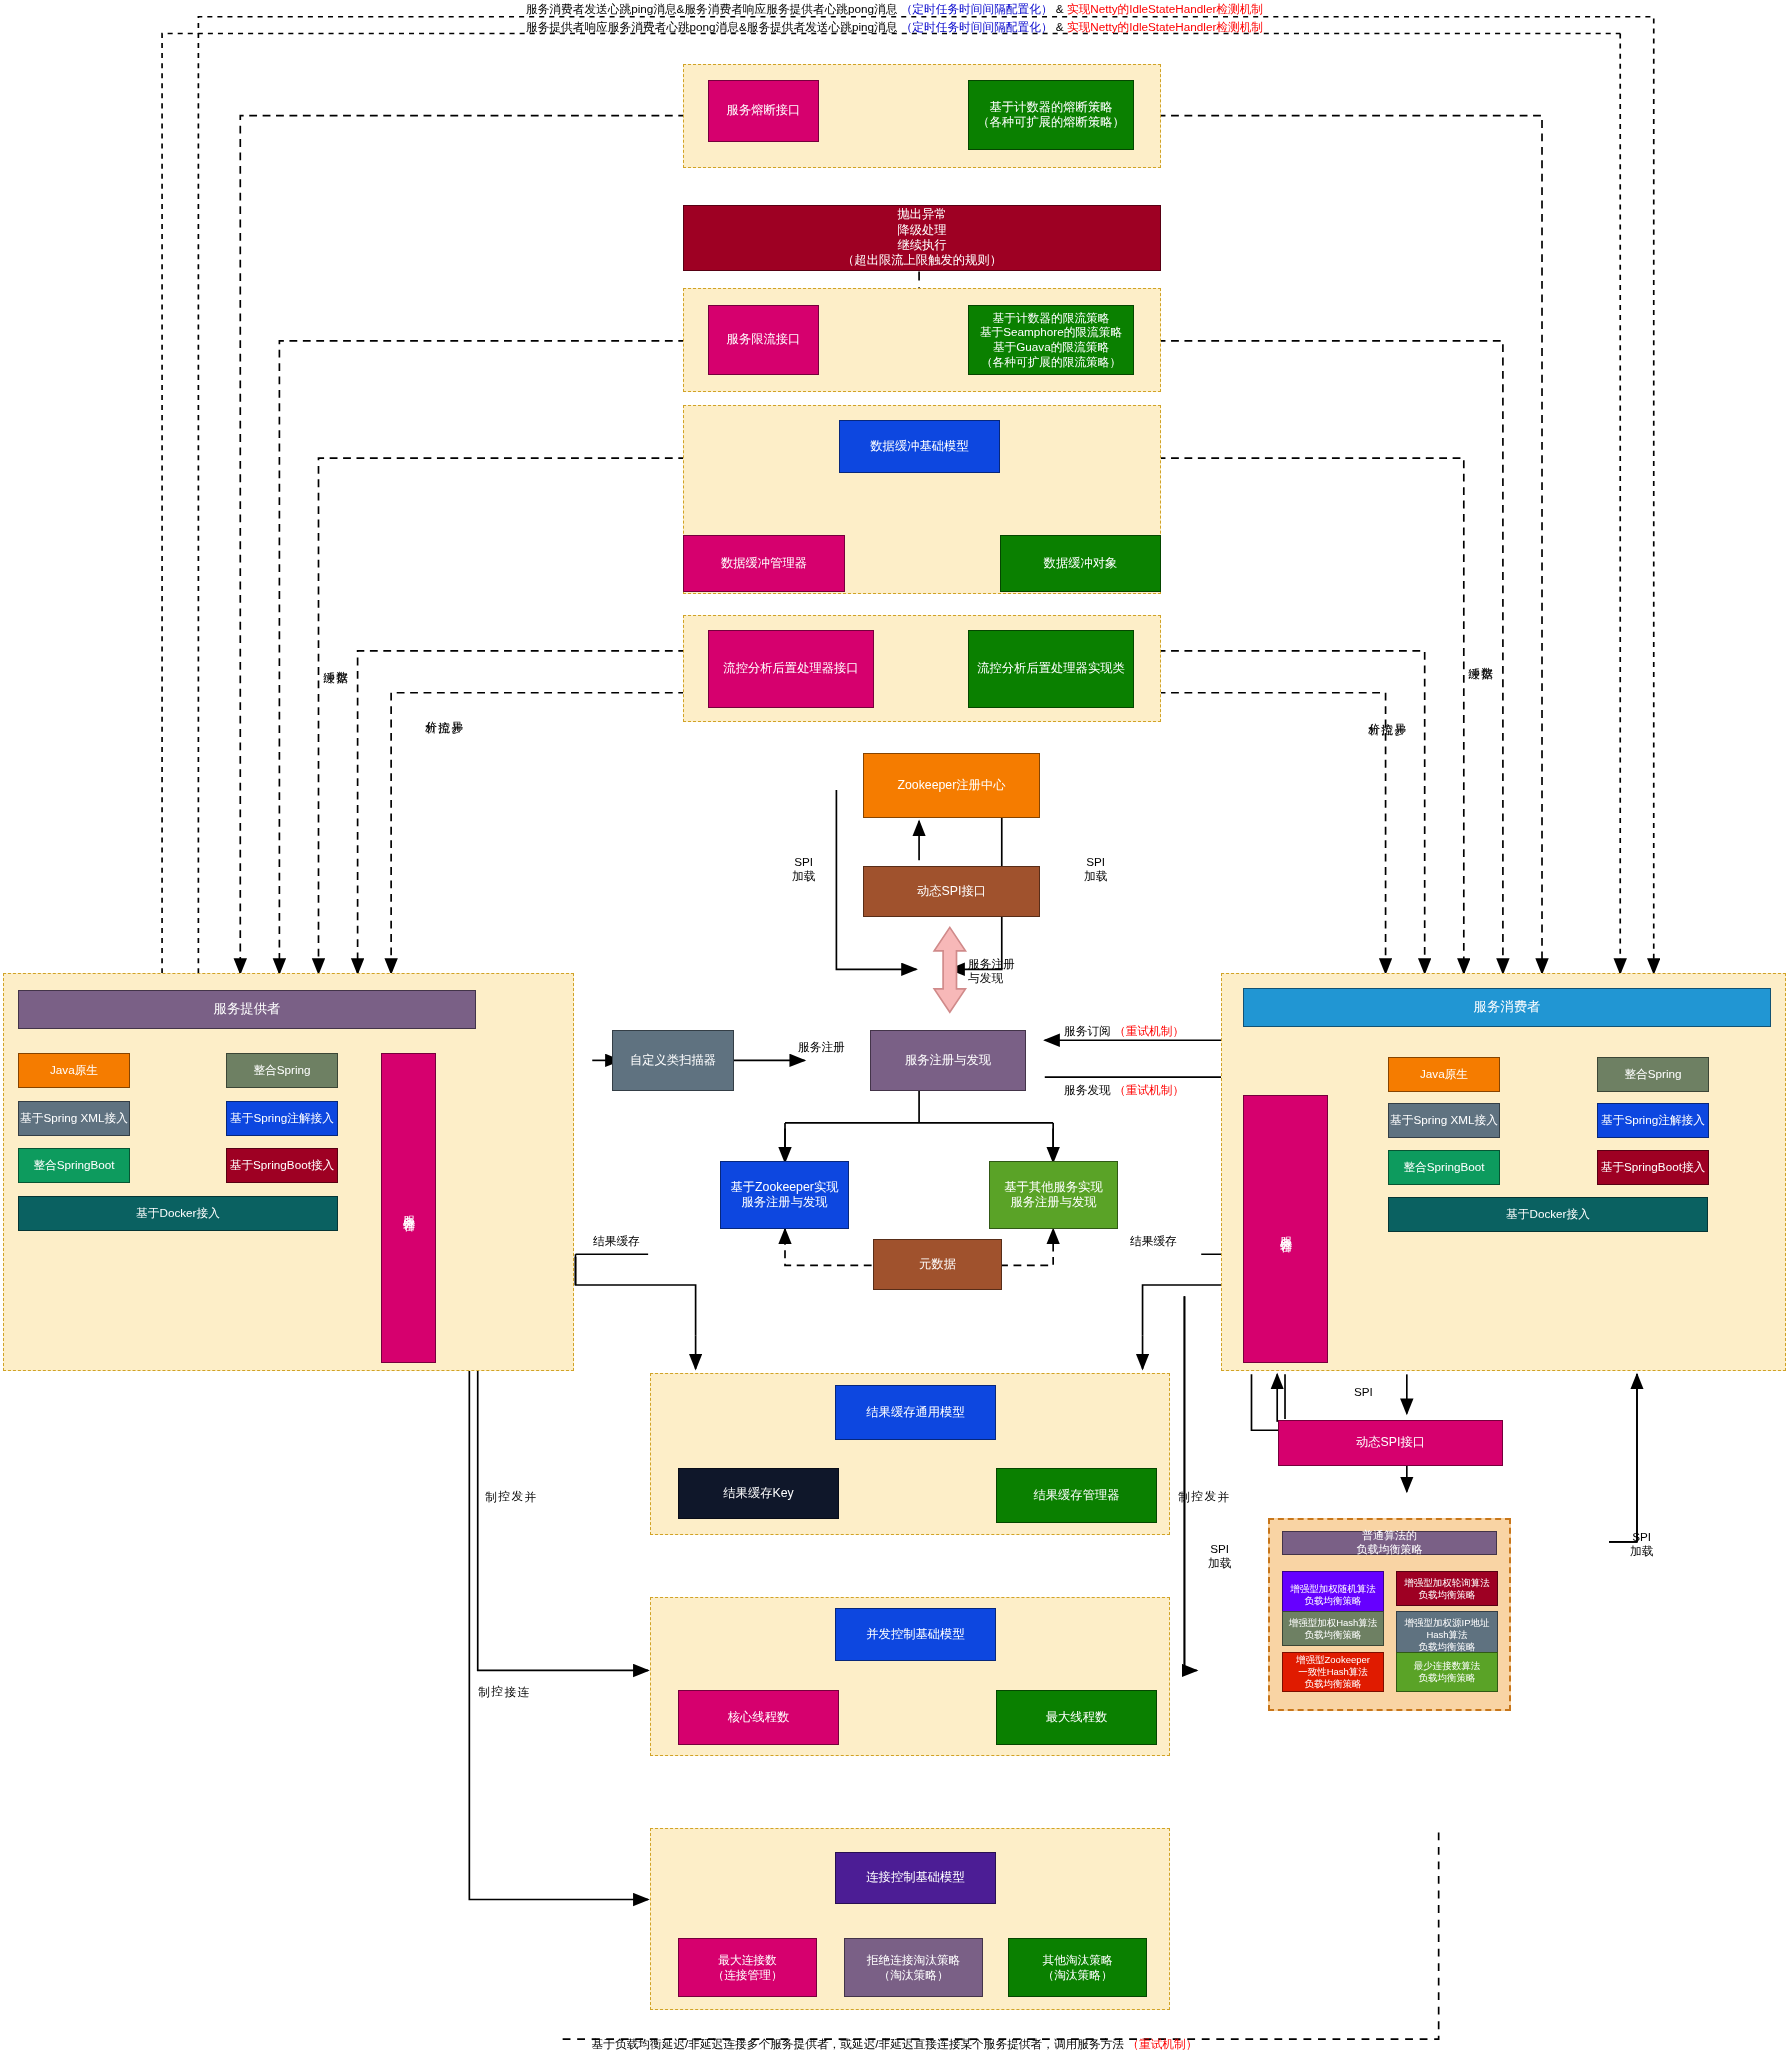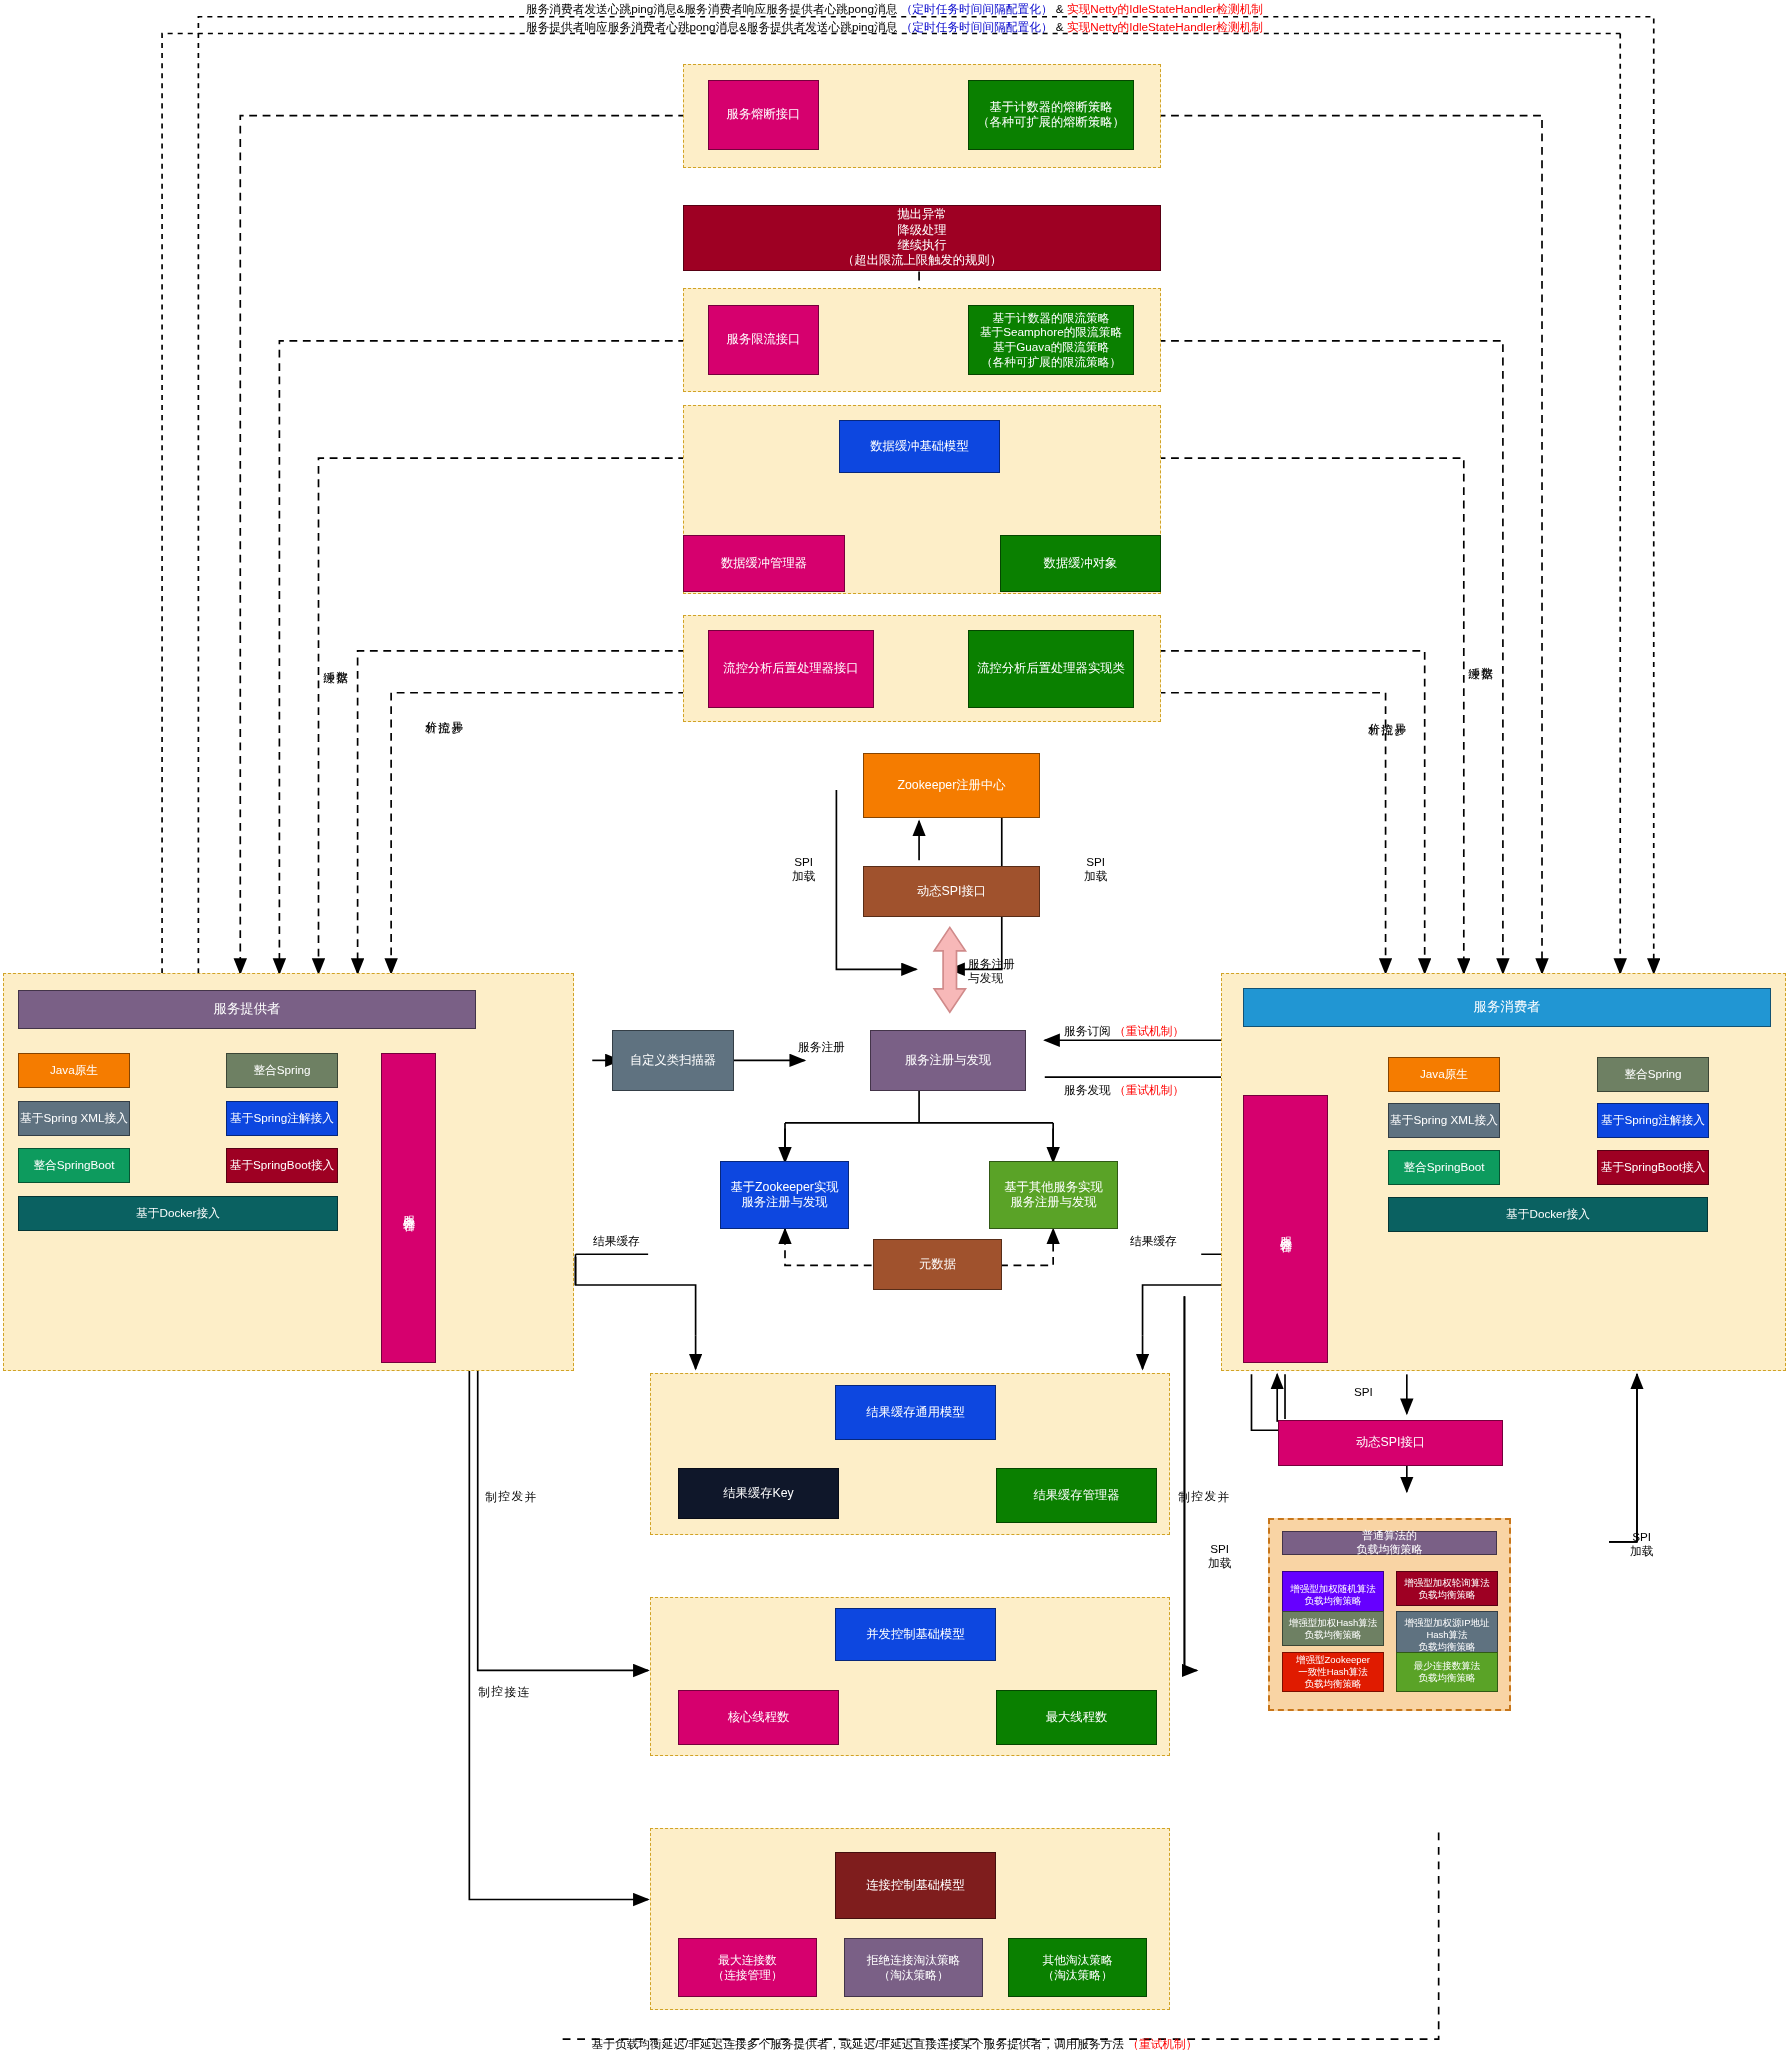--- a/index.html
+++ b/index.html
@@ -117,21 +117,21 @@
   </svg>
 
   <div class="hdr" style="left:0;top:2.2px;width:1789px;font-size:11.7px;">
     <span>服务消费者发送心跳ping消息&amp;服务消费者响应服务提供者心跳pong消息 </span><span class="blue">（定时任务时间间隔配置化）</span><span> &amp; </span><span class="red">实现Netty的IdleStateHandler检测机制</span>
   </div>
   <div class="hdr" style="left:0;top:20px;width:1789px;font-size:11.7px;">
     <span>服务提供者响应服务消费者心跳pong消息&amp;服务提供者发送心跳ping消息 </span><span class="blue">（定时任务时间间隔配置化）</span><span> &amp; </span><span class="red">实现Netty的IdleStateHandler检测机制</span>
   </div>
 
   <div class="grp" style="left:683px;top:64px;width:478px;height:104px;"></div>
-  <div class="box" style="left:708px;top:80px;width:111px;height:70px;background:#d6006e;font-size:12.3px;">服务熔断接口</div>
+  <div class="box" style="left:708px;top:80px;width:111px;height:62px;background:#d6006e;font-size:12.3px;">服务熔断接口</div>
   <div class="box" style="left:968px;top:80px;width:166px;height:70px;background:#0a8000;font-size:12.3px;">基于计数器的熔断策略
 （各种可扩展的熔断策略）</div>
 
   <div class="box" style="left:683px;top:177px;width:478px;height:66px;background:#9e0023;font-size:12.3px;margin-top:28px;">抛出异常
 降级处理
 继续执行
 （超出限流上限触发的规则）</div>
 
   <div class="grp" style="left:683px;top:288px;width:478px;height:104px;"></div>
   <div class="box" style="left:708px;top:305px;width:111px;height:70px;background:#d6006e;font-size:12.3px;">服务限流接口</div>
@@ -210,21 +210,21 @@
   <div class="box" style="left:835px;top:1385px;width:161px;height:55px;background:#0d47e0;font-size:12.3px;">结果缓存通用模型</div>
   <div class="box" style="left:678px;top:1468px;width:161px;height:51px;background:#0f172a;font-size:12.3px;">结果缓存Key</div>
   <div class="box" style="left:996px;top:1468px;width:161px;height:55px;background:#0a8000;font-size:12.3px;">结果缓存管理器</div>
 
   <div class="grp" style="left:650px;top:1597px;width:520px;height:159px;"></div>
   <div class="box" style="left:835px;top:1608px;width:161px;height:53px;background:#0d47e0;font-size:12.3px;">并发控制基础模型</div>
   <div class="box" style="left:678px;top:1690px;width:161px;height:55px;background:#d6006e;font-size:12.3px;">核心线程数</div>
   <div class="box" style="left:996px;top:1690px;width:161px;height:55px;background:#0a8000;font-size:12.3px;">最大线程数</div>
 
   <div class="grp" style="left:650px;top:1828px;width:520px;height:182px;"></div>
-  <div class="box" style="left:835px;top:1852px;width:161px;height:67px;background:#7f1d1d;font-size:12.3px;">连接控制基础模型</div>
+  <div class="box" style="left:835px;top:1852px;width:161px;height:52px;background:#4c1d95;font-size:12.3px;">连接控制基础模型</div>
   <div class="box" style="left:678px;top:1938px;width:139px;height:59px;background:#d6006e;font-size:11.7px;">最大连接数
 （连接管理）</div>
   <div class="box" style="left:844px;top:1938px;width:139px;height:59px;background:#7a6086;font-size:11.7px;">拒绝连接淘汰策略
 （淘汰策略）</div>
   <div class="box" style="left:1008px;top:1938px;width:139px;height:59px;background:#0a8000;font-size:11.7px;">其他淘汰策略
 （淘汰策略）</div>
 
   <div class="box" style="left:1278px;top:1420px;width:225px;height:46px;background:#d6006e;font-size:12.3px;">动态SPI接口</div>
   <div class="grp2" style="left:1268px;top:1518px;width:243px;height:193px;"></div>
   <div class="box" style="left:1282px;top:1531px;width:215px;height:24px;background:#7a6086;font-size:11px;">普通算法的

